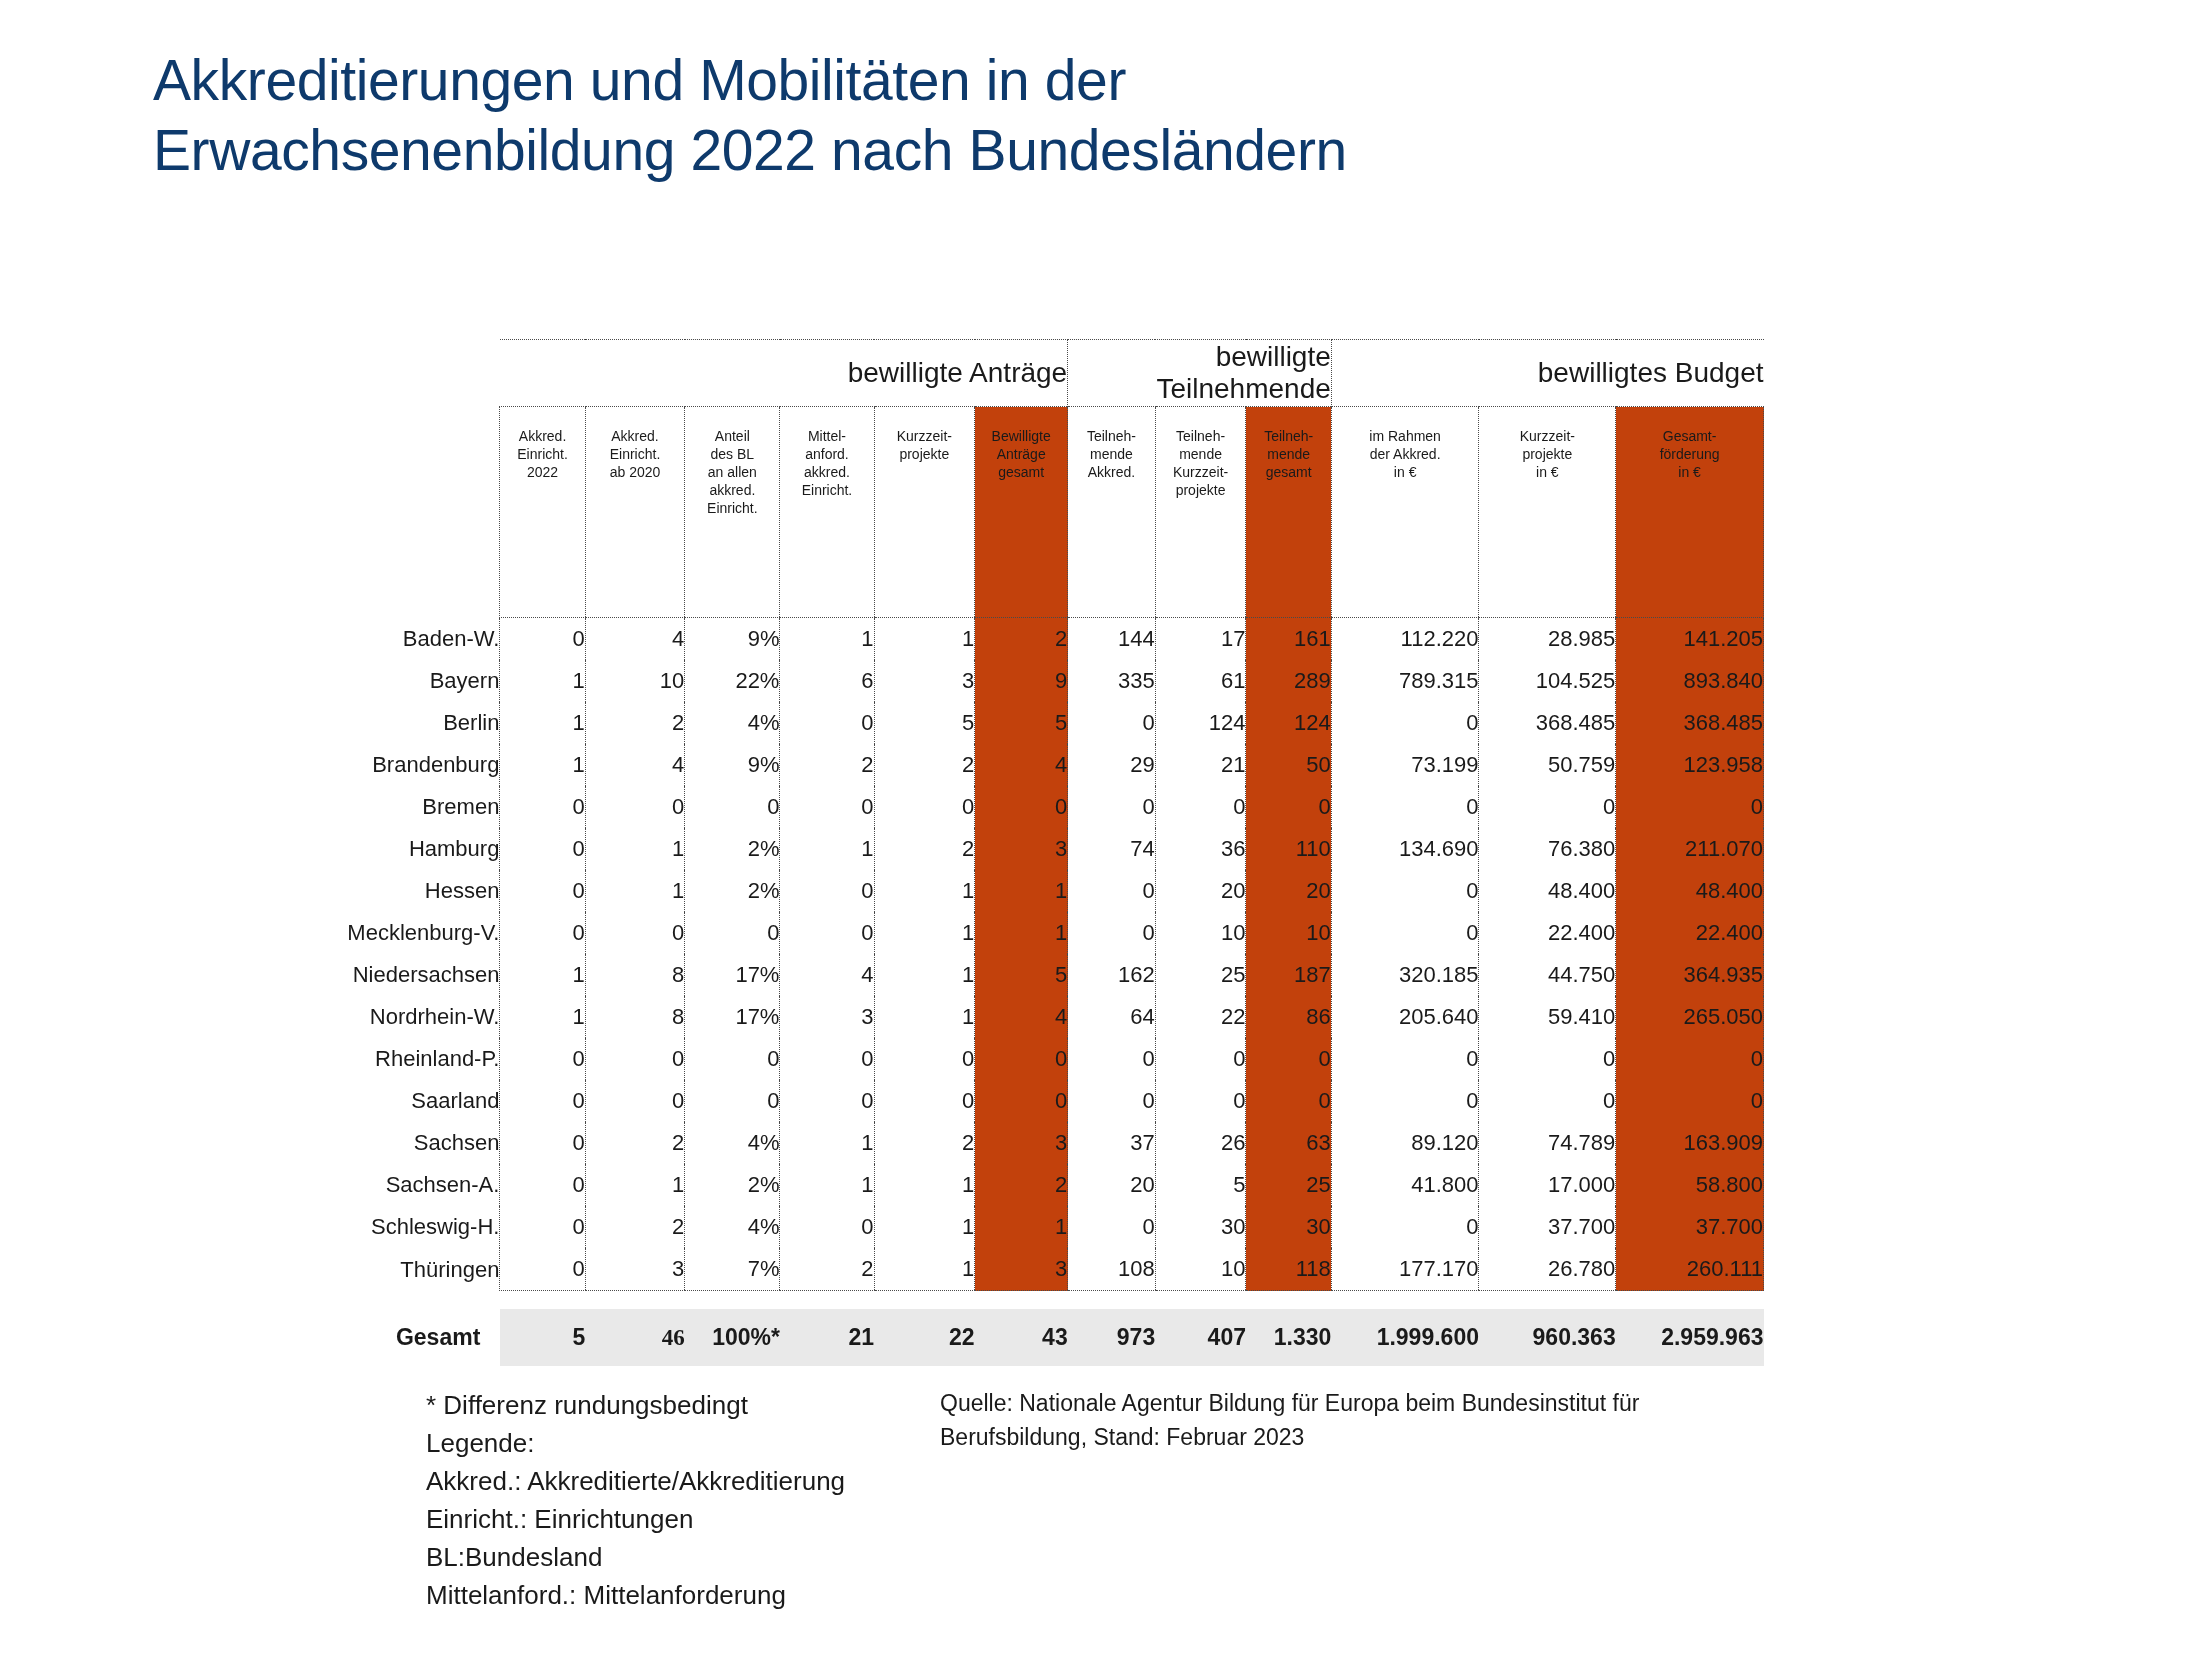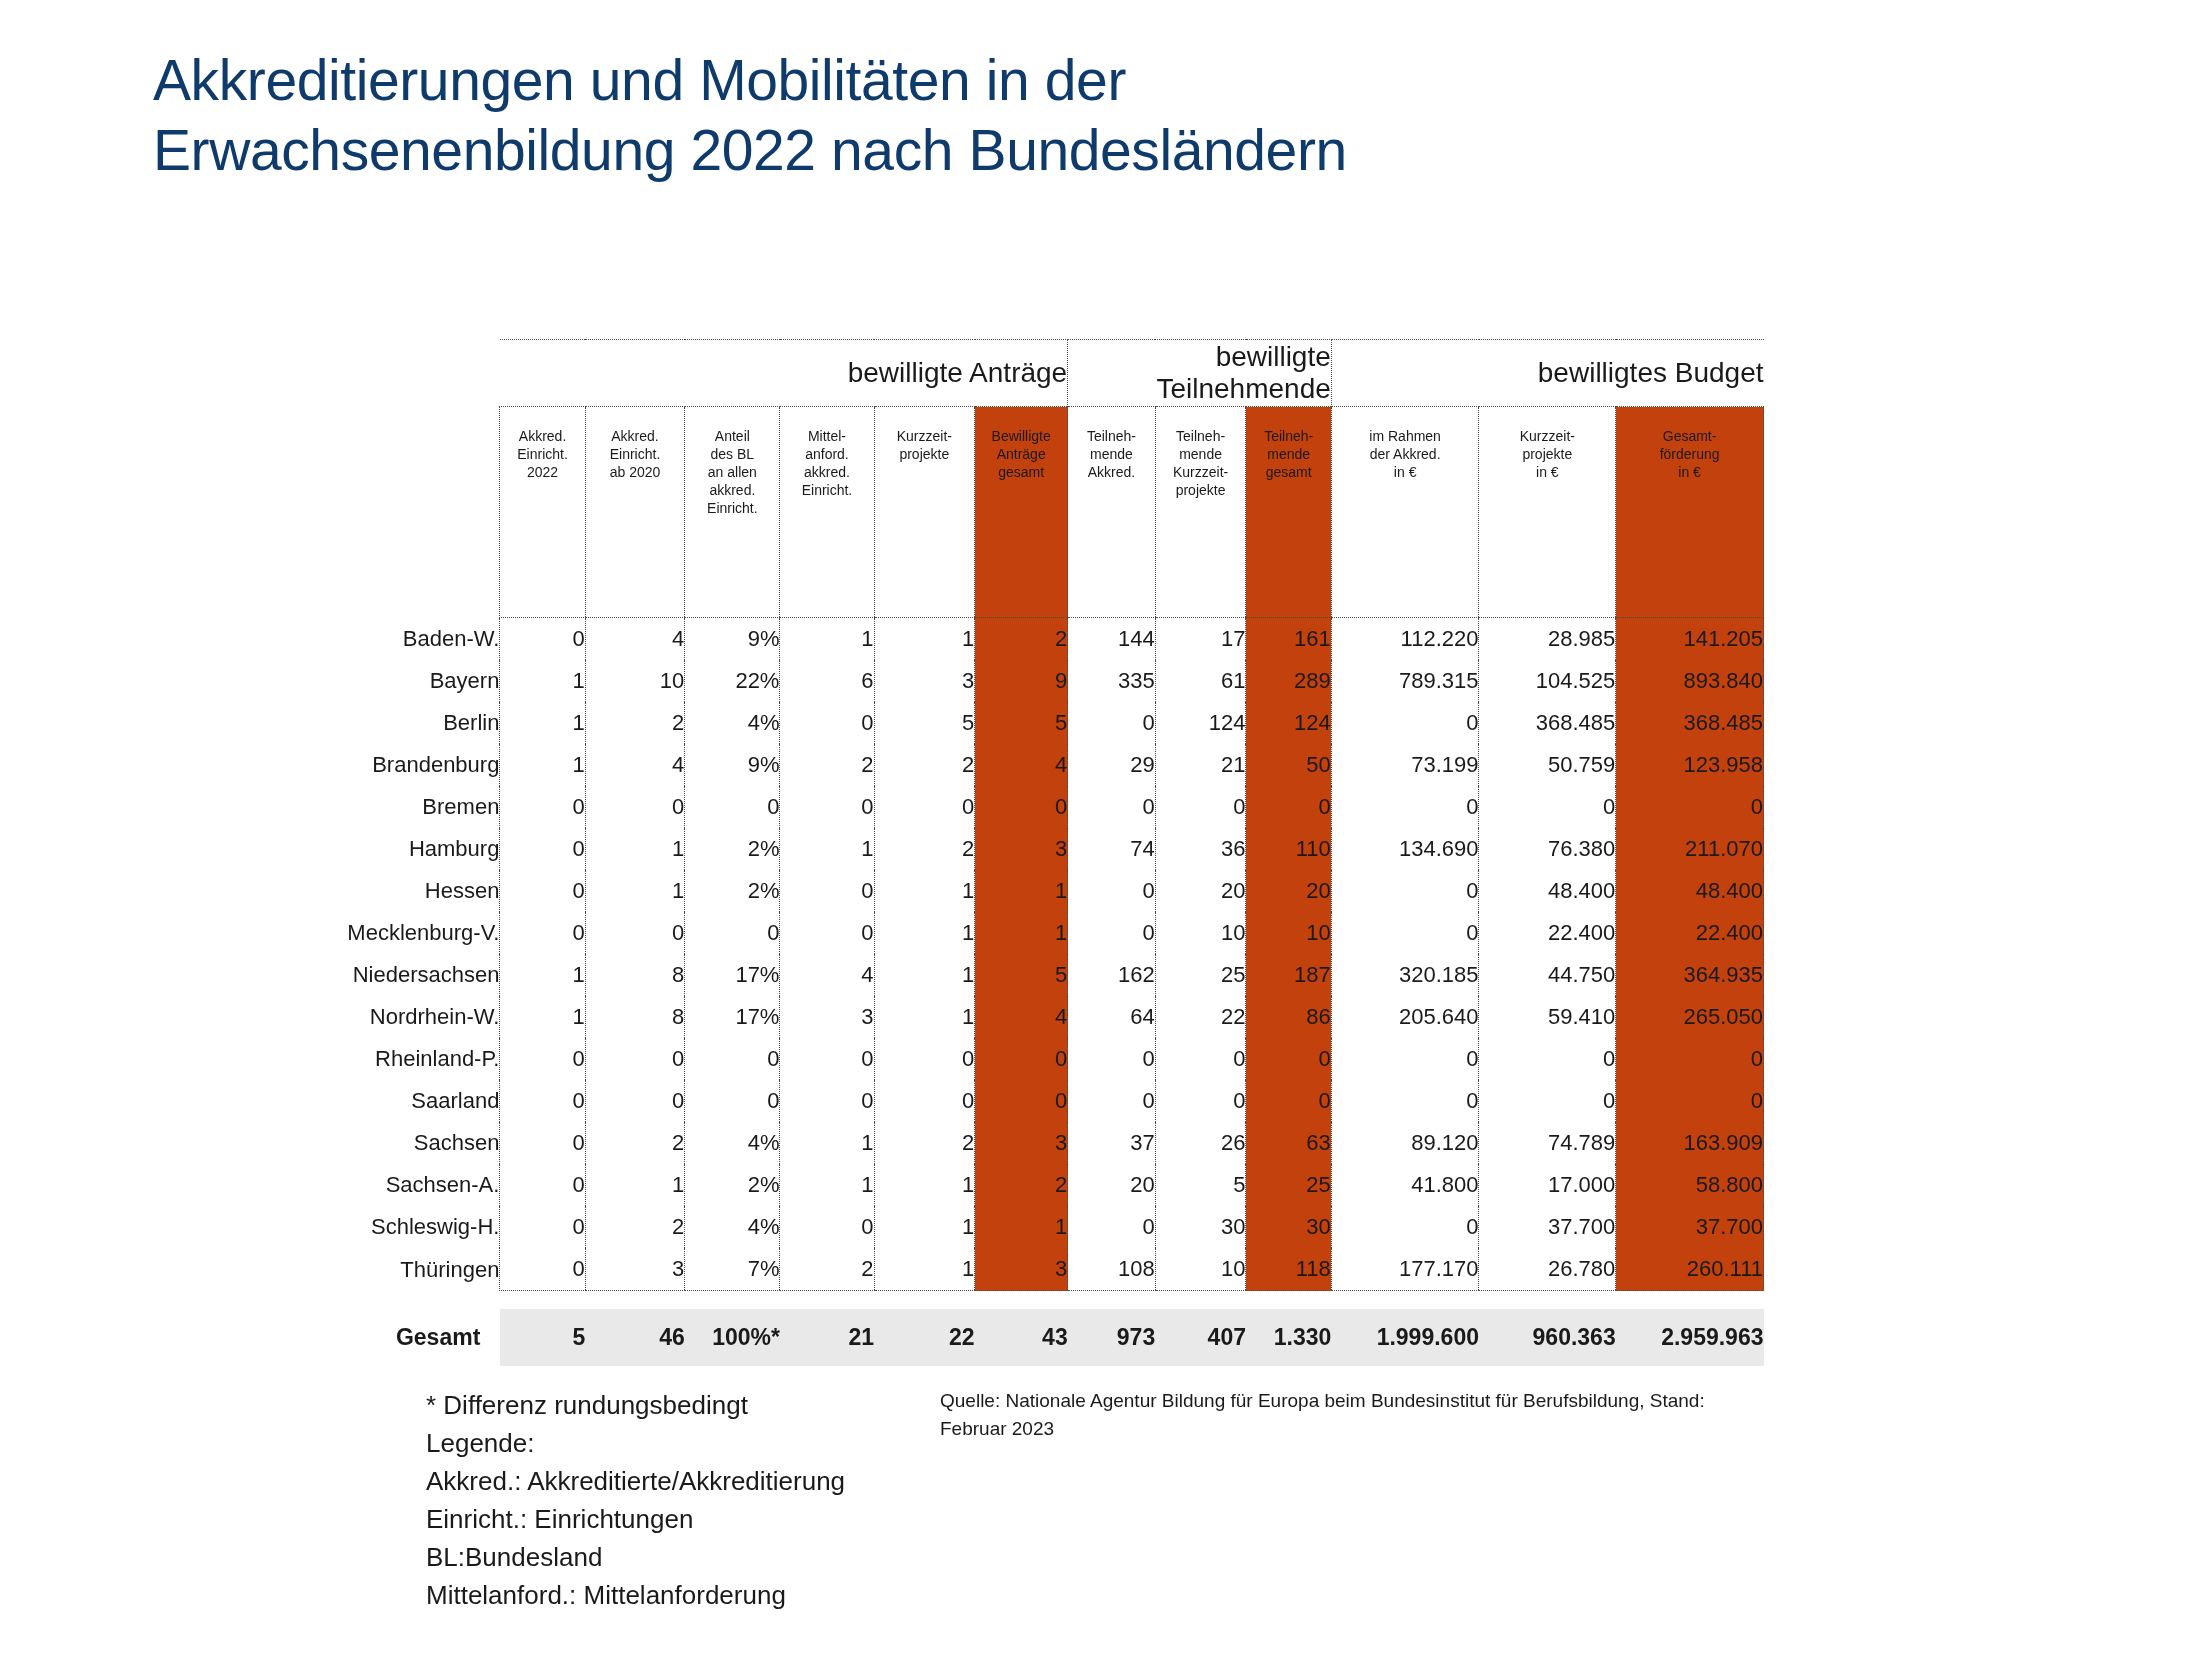--- a/index.html
+++ b/index.html
@@ -125,21 +125,21 @@
     top: 1387px;
     font-size: 26px;
     line-height: 1.46;
     white-space: pre-line;
   }
   #footer-right {
     position: absolute;
     left: 940px;
     top: 1387px;
     width: 802px;
-    font-size: 19px;
+    font-size: 23px;
     line-height: 1.46;
   }
 </style>
 </head>
 <body>
 
 <div id="title">Akkreditierungen und Mobilitäten in der
 Erwachsenenbildung 2022 nach Bundesländern</div>
 
 <div id="table-wrap">
@@ -449,21 +449,21 @@
           <td class="cell">177.170</td>
           <td class="cell">26.780</td>
           <td class="cell shaded last">260.111</td>
         </tr>
         <tr class="spacer-row">
           <td colspan="13"></td>
         </tr>
         <tr class="total-row">
           <td class="rowlabel">Gesamt</td>
           <td class="cell" style="border-left: none;">5</td>
-          <td class="cell" style="border-left: none;">46</td>
+          <td class="cell" style="border-left: none; font-family: Liberation Serif, serif;">46</td>
           <td class="cell" style="border-left: none;">100%*</td>
           <td class="cell" style="border-left: none;">21</td>
           <td class="cell" style="border-left: none;">22</td>
           <td class="cell" style="border-left: none;">43</td>
           <td class="cell" style="border-left: none;">973</td>
           <td class="cell" style="border-left: none;">407</td>
           <td class="cell" style="border-left: none;">1.330</td>
           <td class="cell" style="border-left: none;">1.999.600</td>
           <td class="cell" style="border-left: none;">960.363</td>
           <td class="cell" style="border-left: none;">2.959.963</td>

